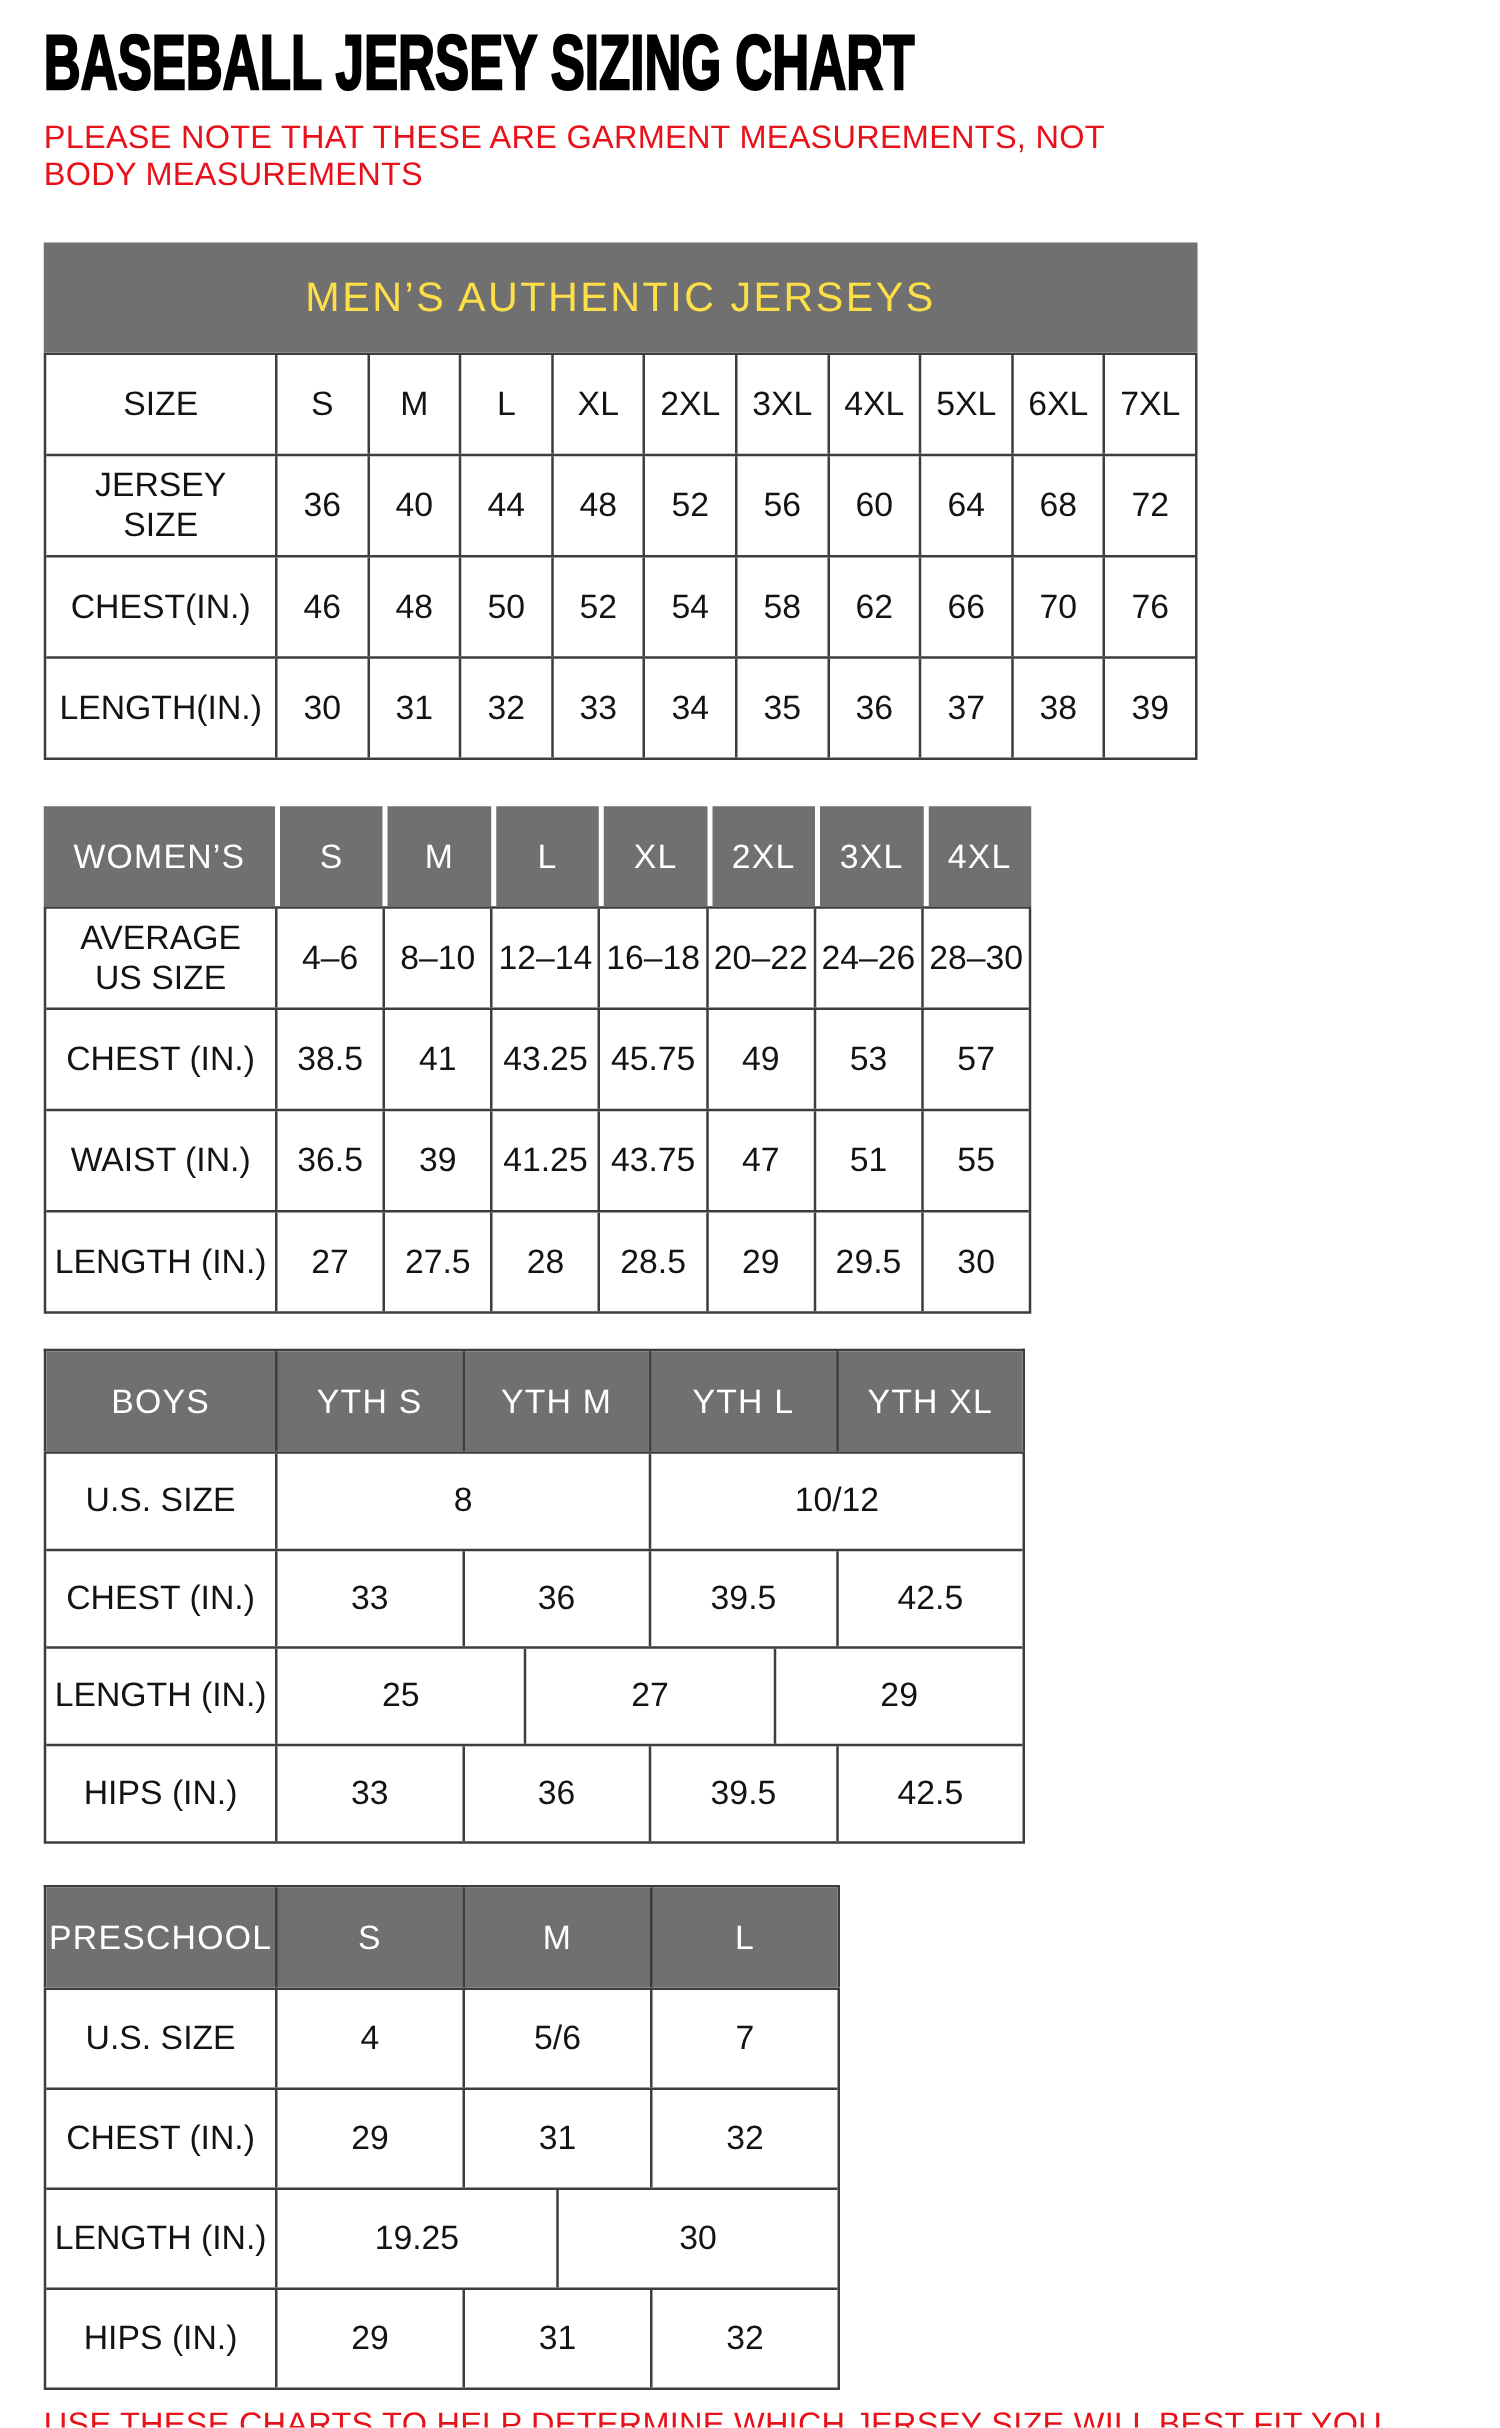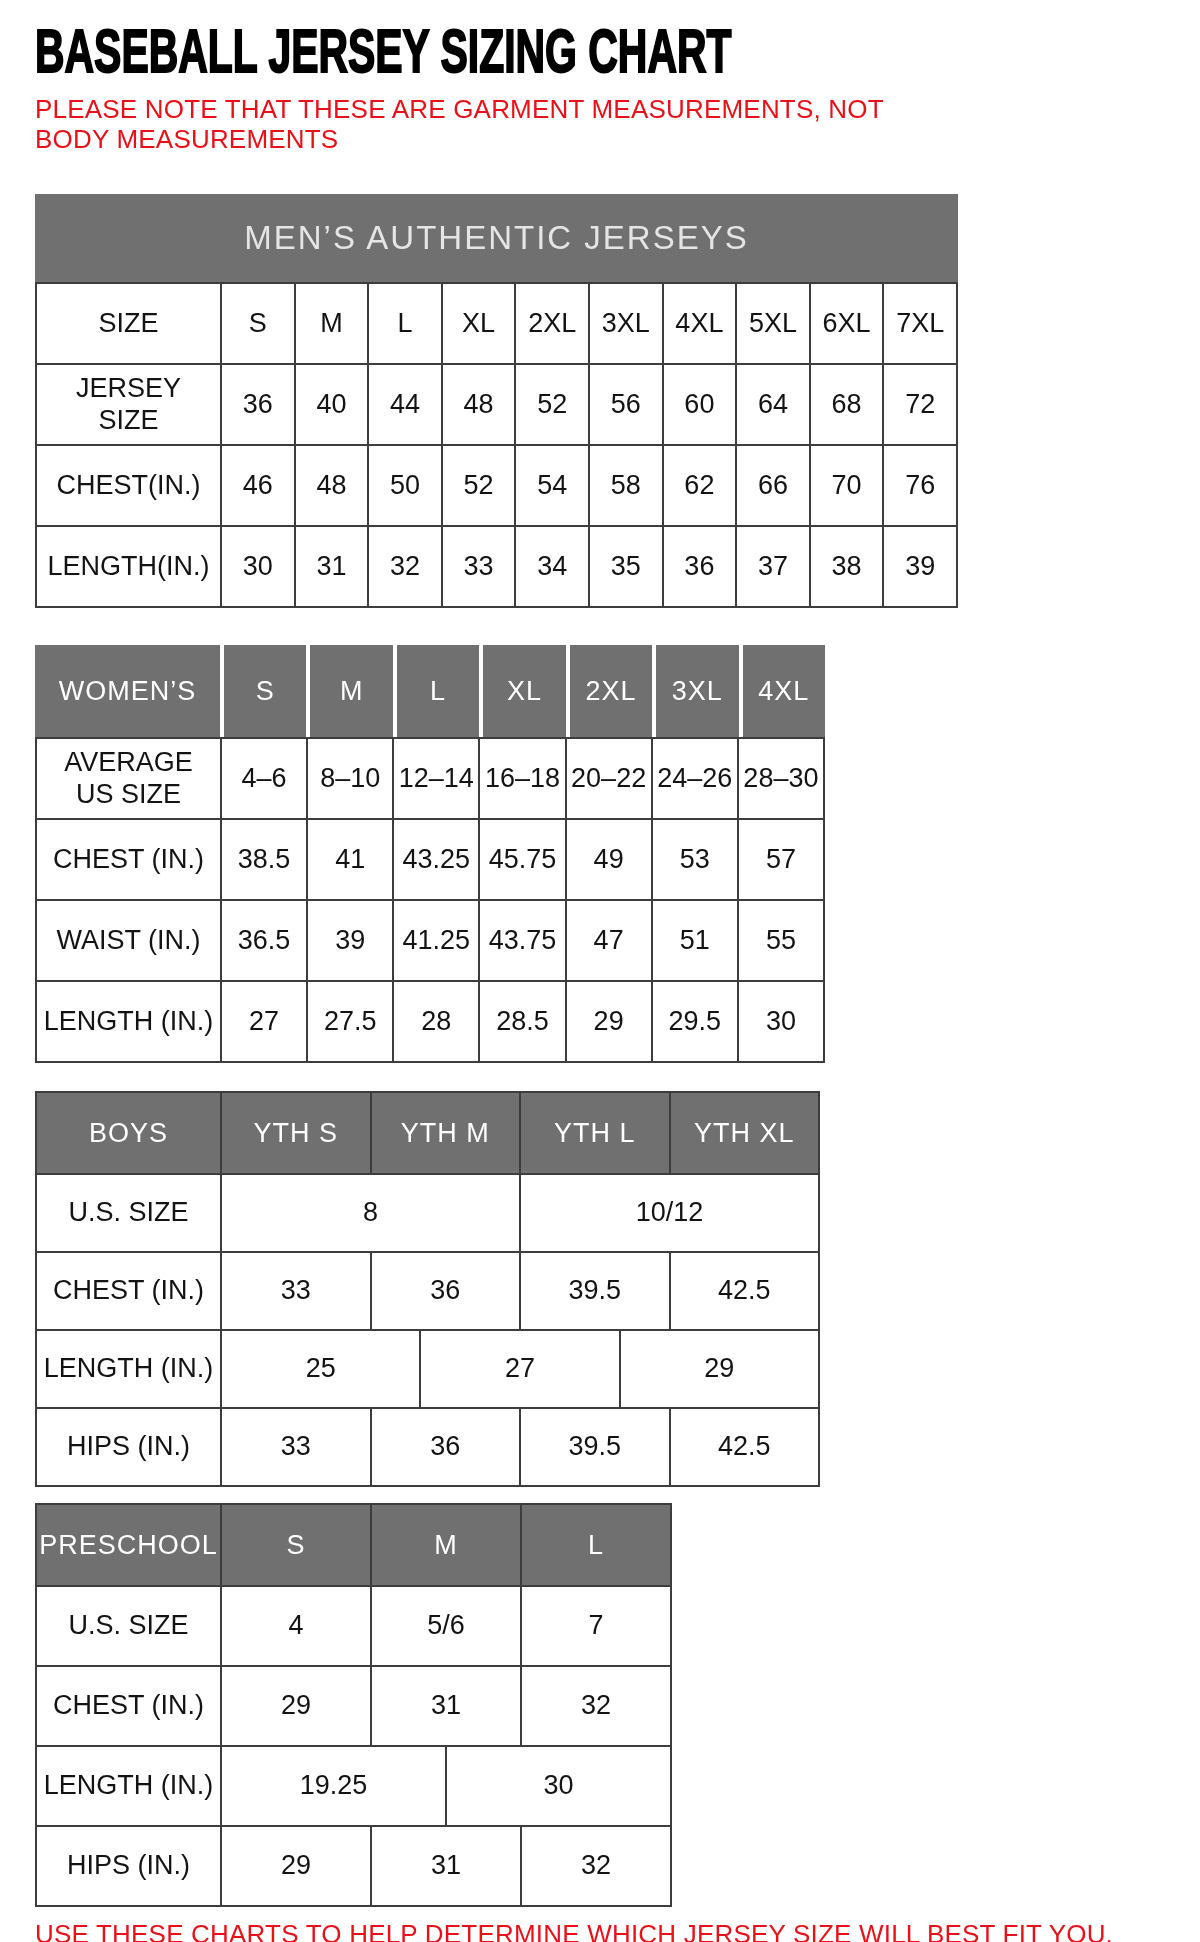--- a/index.html
+++ b/index.html
@@ -24,21 +24,21 @@
     letter-spacing:0.2px;margin:0 0 40px 0;
   }
   .footer-note{
     color:#e8111a;font-size:26px;line-height:30px;white-space:nowrap;
     letter-spacing:0.2px;margin:12px 0 0 0;
   }
 
   
   .tbl{margin:0 0 37px 0;}
   .banner{
-    height:88px;background:#707070;color:#e5e5e5;
+    height:88px;background:#707070;color:#fde047;
     display:flex;align-items:center;justify-content:center;
     font-size:33px;letter-spacing:2px;
   }
   .grid{border:2px solid #3d3d3d;background:#fff;}
   .trow{display:flex;justify-content:center;}
   .trow + .trow{border-top:2px solid #3d3d3d;}
   .cell{
     display:flex;align-items:center;justify-content:center;
     font-size:27px;text-align:center;white-space:pre-line;line-height:1.15;
   }
@@ -55,22 +55,22 @@
   }
   .hcell.label{width:185px;flex:none;}
   .hcell.val{flex:1 1 0;}
   .hdr-gap .hcell + .hcell{margin-left:4px;}          
   .hdr-line{border:2px solid #3d3d3d;border-bottom:none;}  
   .hdr-line .hcell.label{width:183px;}
   .hdr-line .hcell + .hcell{border-left:2px solid #3d3d3d;}
 
   
   .tbl-mens{width:923px;}       .tbl-mens .cell{height:79px;}
-  .tbl-womens{width:790px;}     .tbl-womens .cell{height:79px;} .tbl-womens .hcell{height:92px;}
-  .tbl-boys{width:785px;margin-bottom:16px;}      .tbl-boys .cell{height:76px;} .tbl-boys .hcell{height:80px;}
+  .tbl-womens{width:790px;}     .tbl-womens .cell{height:79px;} .tbl-womens .hcell{height:80px;}
+  .tbl-boys{width:785px;margin-bottom:33px;}      .tbl-boys .cell{height:76px;} .tbl-boys .hcell{height:80px;}
   .tbl-preschool{width:637px;margin-bottom:0;}    .tbl-preschool .cell{height:78px;} .tbl-preschool .hcell{height:80px;}
   .tbl-womens{margin-bottom:28px;}
 </style>
 </head>
 <body>
 
 <div class="content">
 
   <h1 class="page-title">BASEBALL JERSEY SIZING CHART</h1>
 

